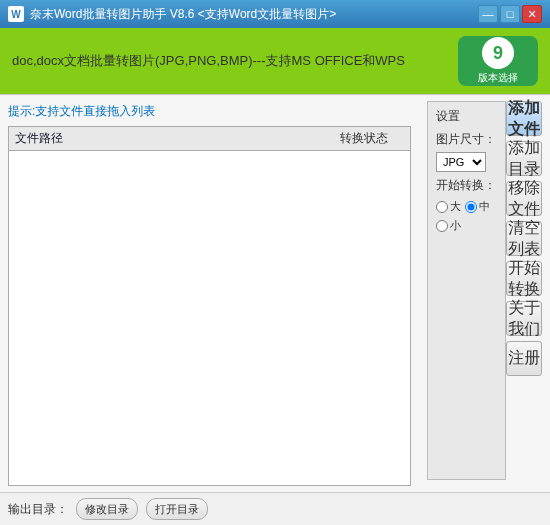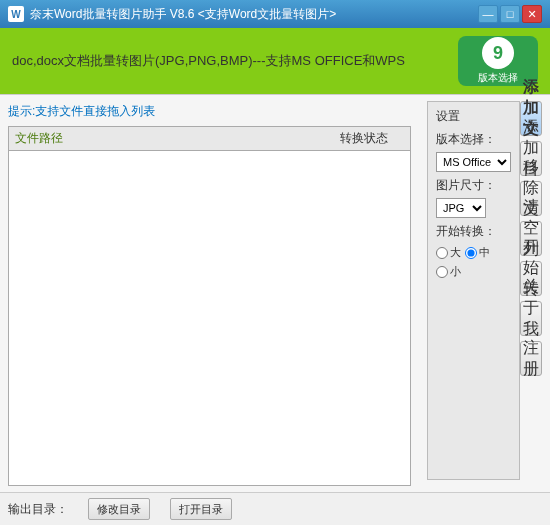--- a/index.html
+++ b/index.html
@@ -102,21 +102,21 @@
     }
     .file-table-header {
       display: flex;
       background: #e8e8e8;
       border-bottom: 1px solid #aaa;
       padding: 3px 6px;
     }
     .col-path {
       flex: 1;
       font-size: 12px;
-      color: #4d7c0f;
+      color: #0f172a;
     }
     .col-status {
       width: 80px;
       font-size: 12px;
       color: #333;
       text-align: center;
     }
     .file-table-body {
       min-height: 180px;
       background: white;
@@ -207,42 +207,42 @@
       background: #f0f0f0;
       border-top: 1px solid #ccc;
       padding: 5px 8px;
       display: flex;
       flex-direction: column;
       gap: 3px;
     }
     .output-row {
       display: flex;
       align-items: center;
-      gap: 20px;
+      gap: 8px;
     }
     .output-label {
       font-size: 12px;
       color: #333;
       white-space: nowrap;
     }
     .output-path {
       flex: 1;
       font-size: 11px;
       color: #333;
       background: white;
       border: 1px solid #aaa;
       padding: 2px 4px;
       height: 22px;
     }
     .footer-btn {
       height: 22px;
       padding: 0 8px;
       background: linear-gradient(to bottom, #f5f5f5, #e0e0e0);
       border: 1px solid #aaa;
-      border-radius: 2px;
+      border-radius: 10px;
       font-size: 11px;
       color: #333;
       cursor: pointer;
       white-space: nowrap;
     }
   </style>
 </head>
 <body>
 
 <div class="title-bar">
@@ -283,24 +283,20 @@
         </div>
         <div class="file-table-body"></div>
       </div>
     </div>
 
     <div class="right-panel">
 
       <div class="settings-group">
         <div class="settings-title">设置</div>
 
-        <div class="settings-row">
-          <span class="settings-label">版本选择：</span>
-          <select class="settings-select"><option>MS Office</option><option>WPS</option></select>
-        </div>
 
         <div class="settings-row">
           <span class="settings-label">图片尺寸：</span>
           <select class="settings-select settings-select-small"><option>JPG</option><option>PNG</option><option>BMP</option></select>
         </div>
 
         <div class="settings-row">
           <span class="settings-label">开始转换：</span>
         </div>
         <div class="radio-group">

